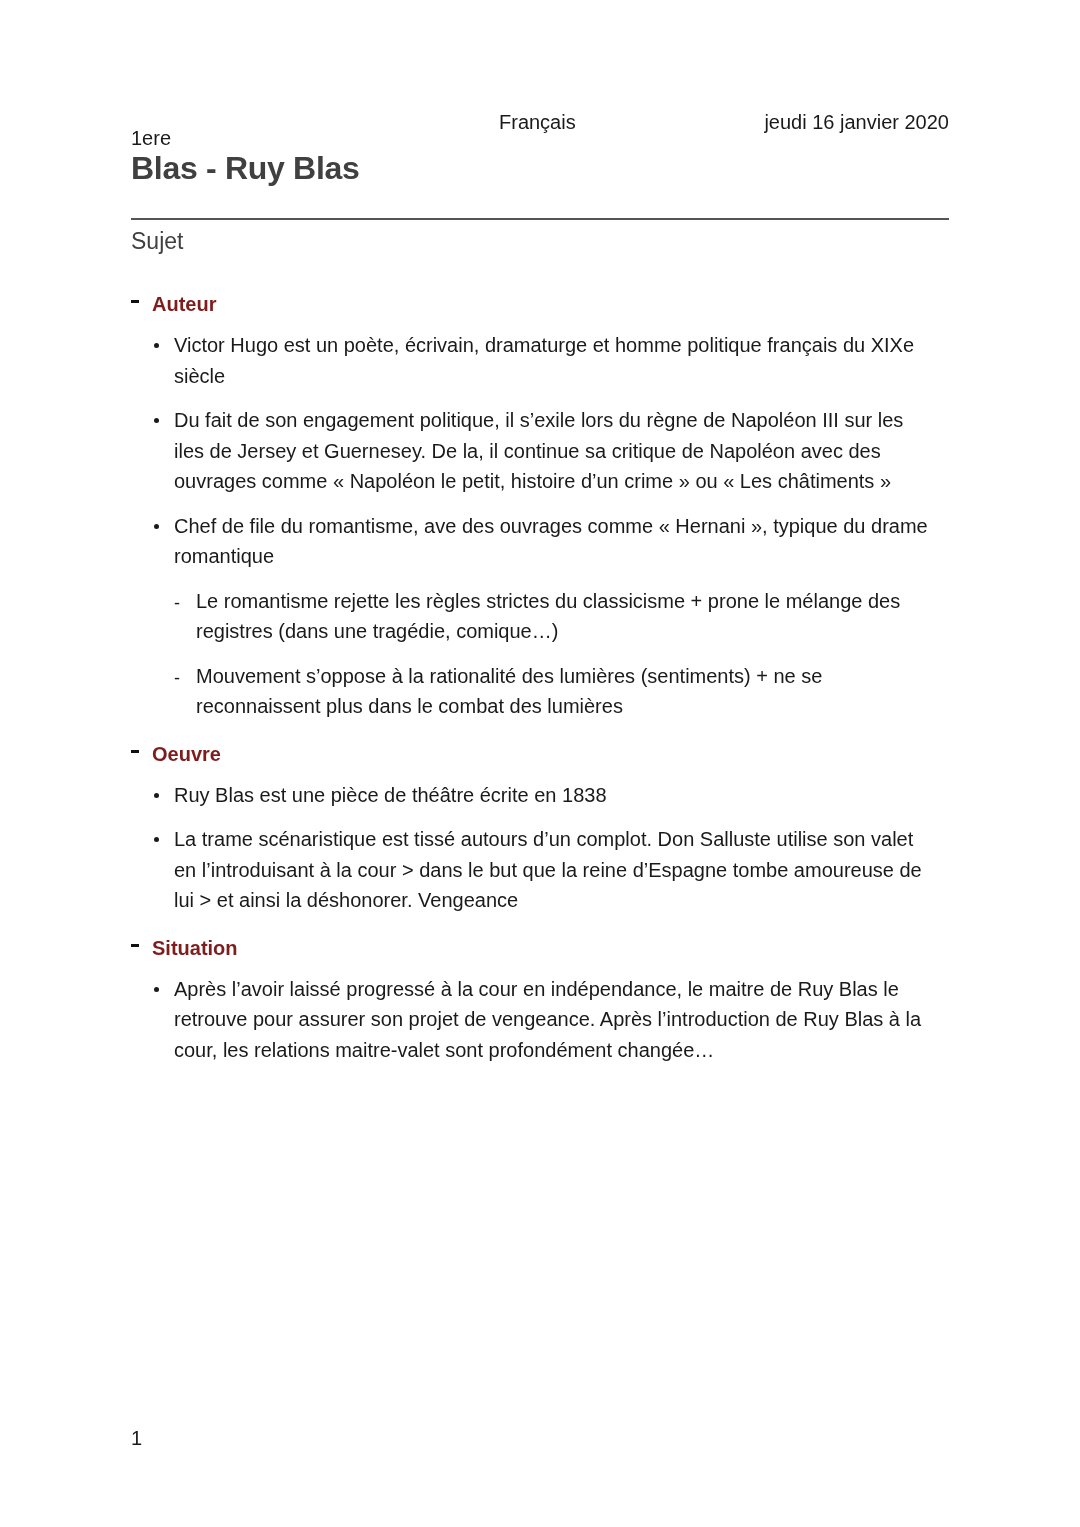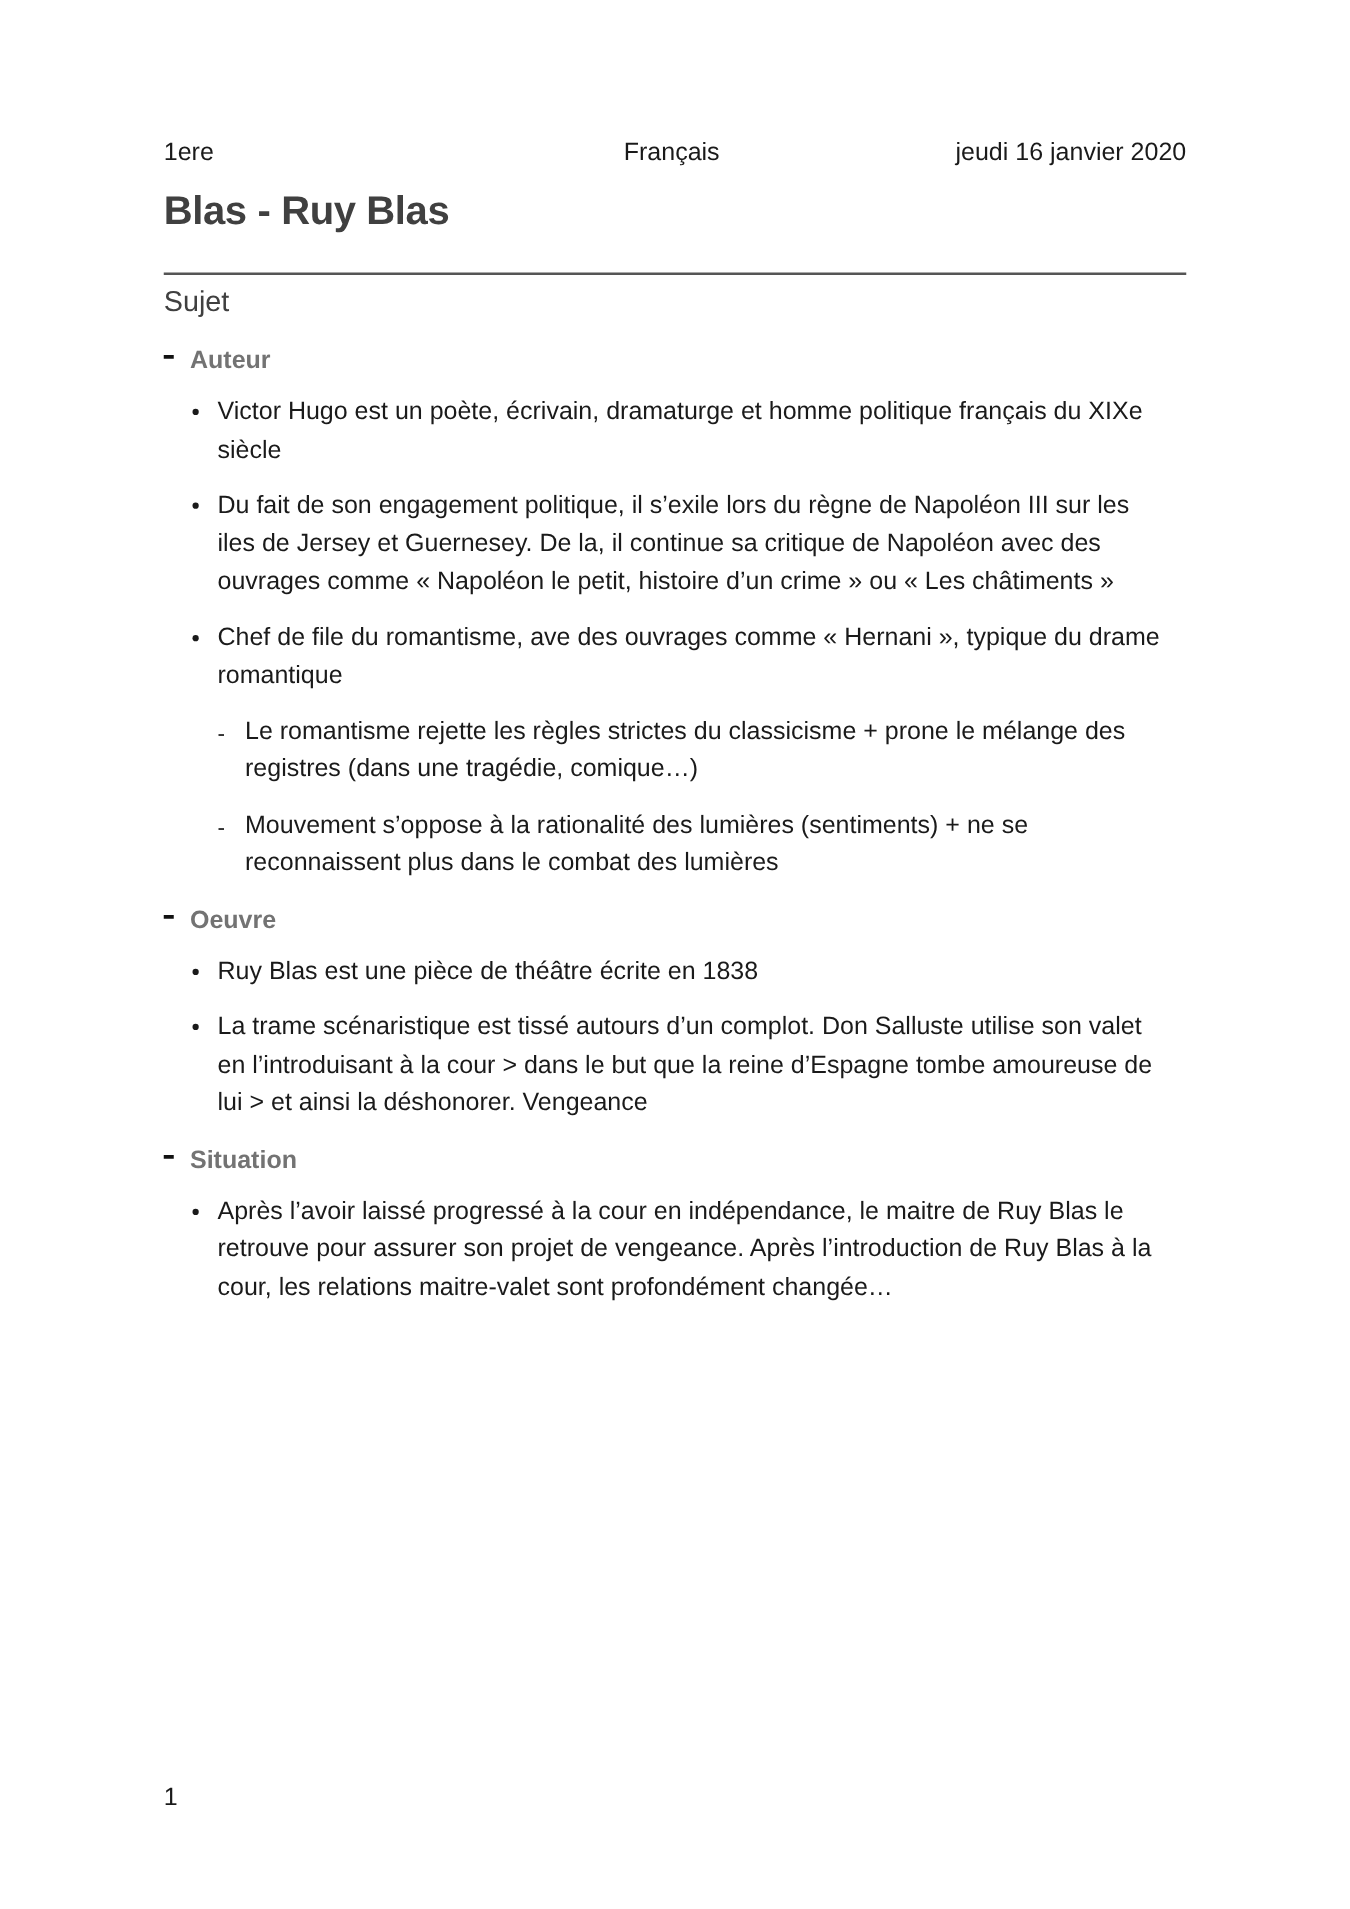--- a/index.html
+++ b/index.html
@@ -24,21 +24,21 @@
     .header-row {
       position: absolute;
       top: 108px;
       left: 0;
       width: 818px;
       height: 28px;
       font-size: 20px;
       line-height: 28px;
       color: #1a1a1a;
     }
-    .header-left { position: absolute; left: 0; top: 0; text-align: right; }
+    .header-left { position: absolute; left: 0; top: 16px; text-align: right; }
     .header-center { position: absolute; left: 368px; top: 0; }
     .header-right { position: absolute; right: 0; top: 0; }
 
     .title {
       position: absolute;
       top: 146px;
       left: 0;
       font-size: 32px;
       font-weight: bold;
       color: #404040;
@@ -74,21 +74,22 @@
       position: relative;
       margin: 0 0 14px 0;
     }
     .topic-label {
       display: block;
       position: relative;
       padding-left: 21px;
       font-weight: bold;
       font-size: 20px;
       line-height: 32px;
-      color: #737373;
+      color: #7f1d1d;
+      margin-top: 16px;
     }
     .topic-dash {
       position: absolute;
       left: 0;
       top: 12px;
       width: 8px;
       height: 3px;
       background: #111111;
     }
     .bullets {

